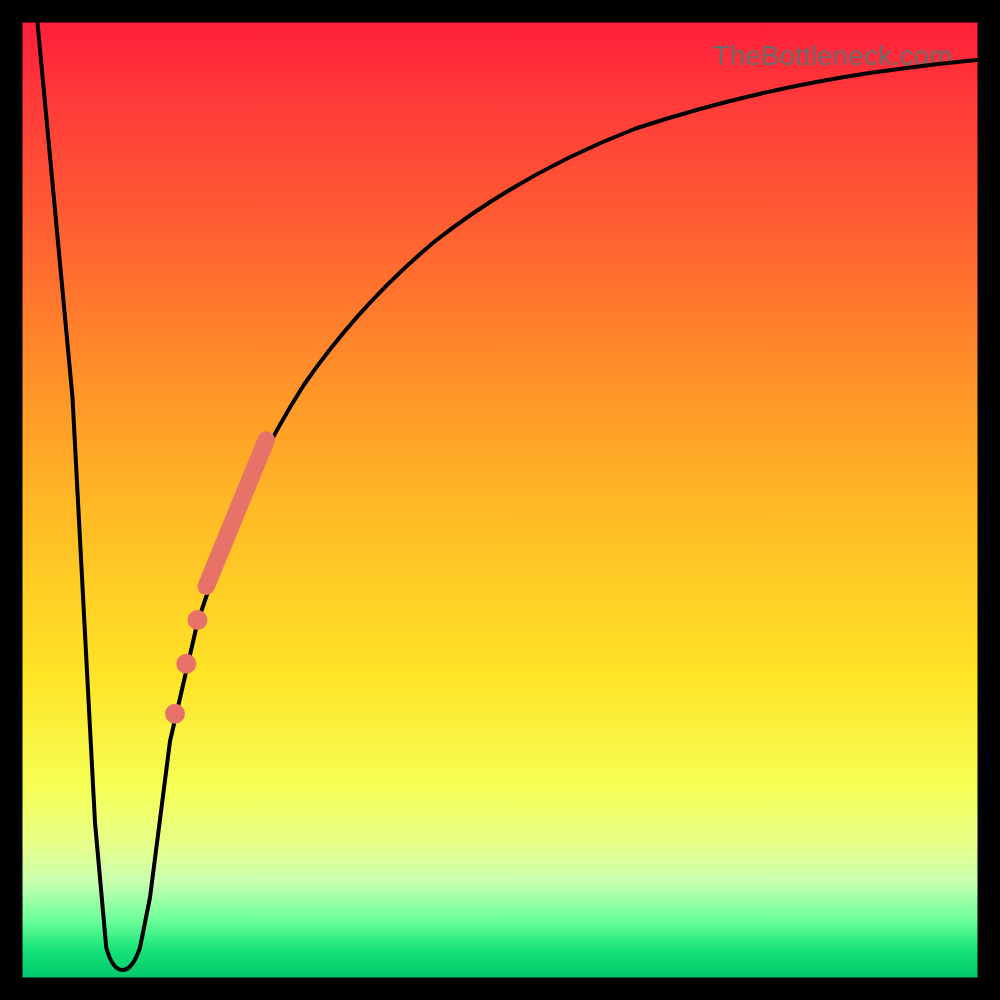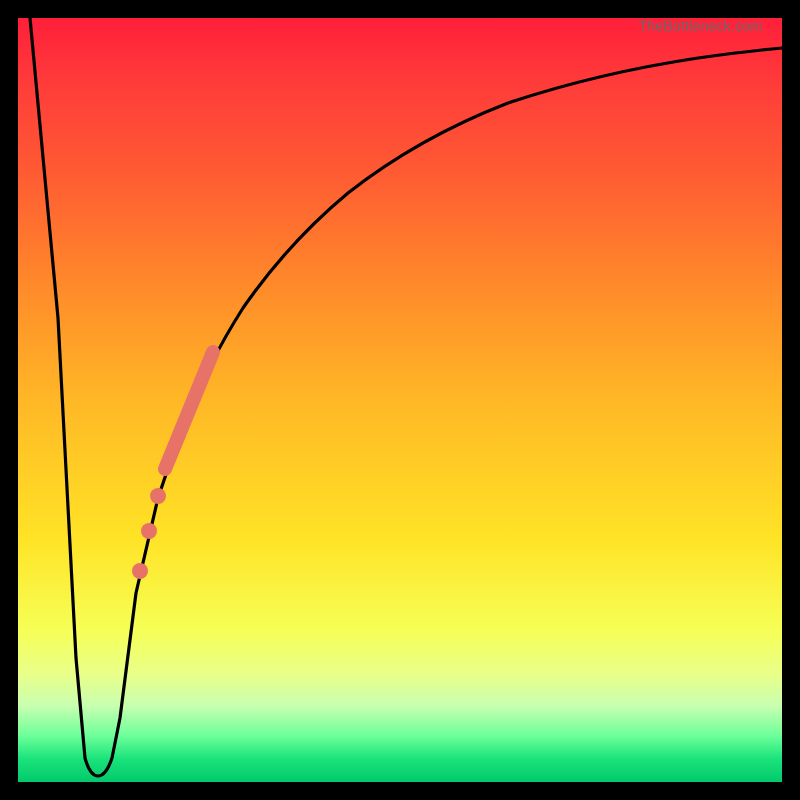--- a/index.html
+++ b/index.html
@@ -35,24 +35,24 @@
       #f6ff55 80%,
       #e8ff8a 86%,
       #c8ffb0 90%,
       #6cff9a 94%,
       #19e37a 97%,
       #02c96c 100%
     );
   }
   .watermark {
     position: absolute;
-    top: 0px;
+    top: 14px;
     right: 20px;
     color: #6a6a6a;
-    font-size: 14px;
+    font-size: 22px;
     font-weight: 400;
     letter-spacing: 0.2px;
     user-select: none;
     text-align: center;
   }
   svg.curve {
     position: absolute;
     left: 0;
     top: 0;
     width: 764px;

